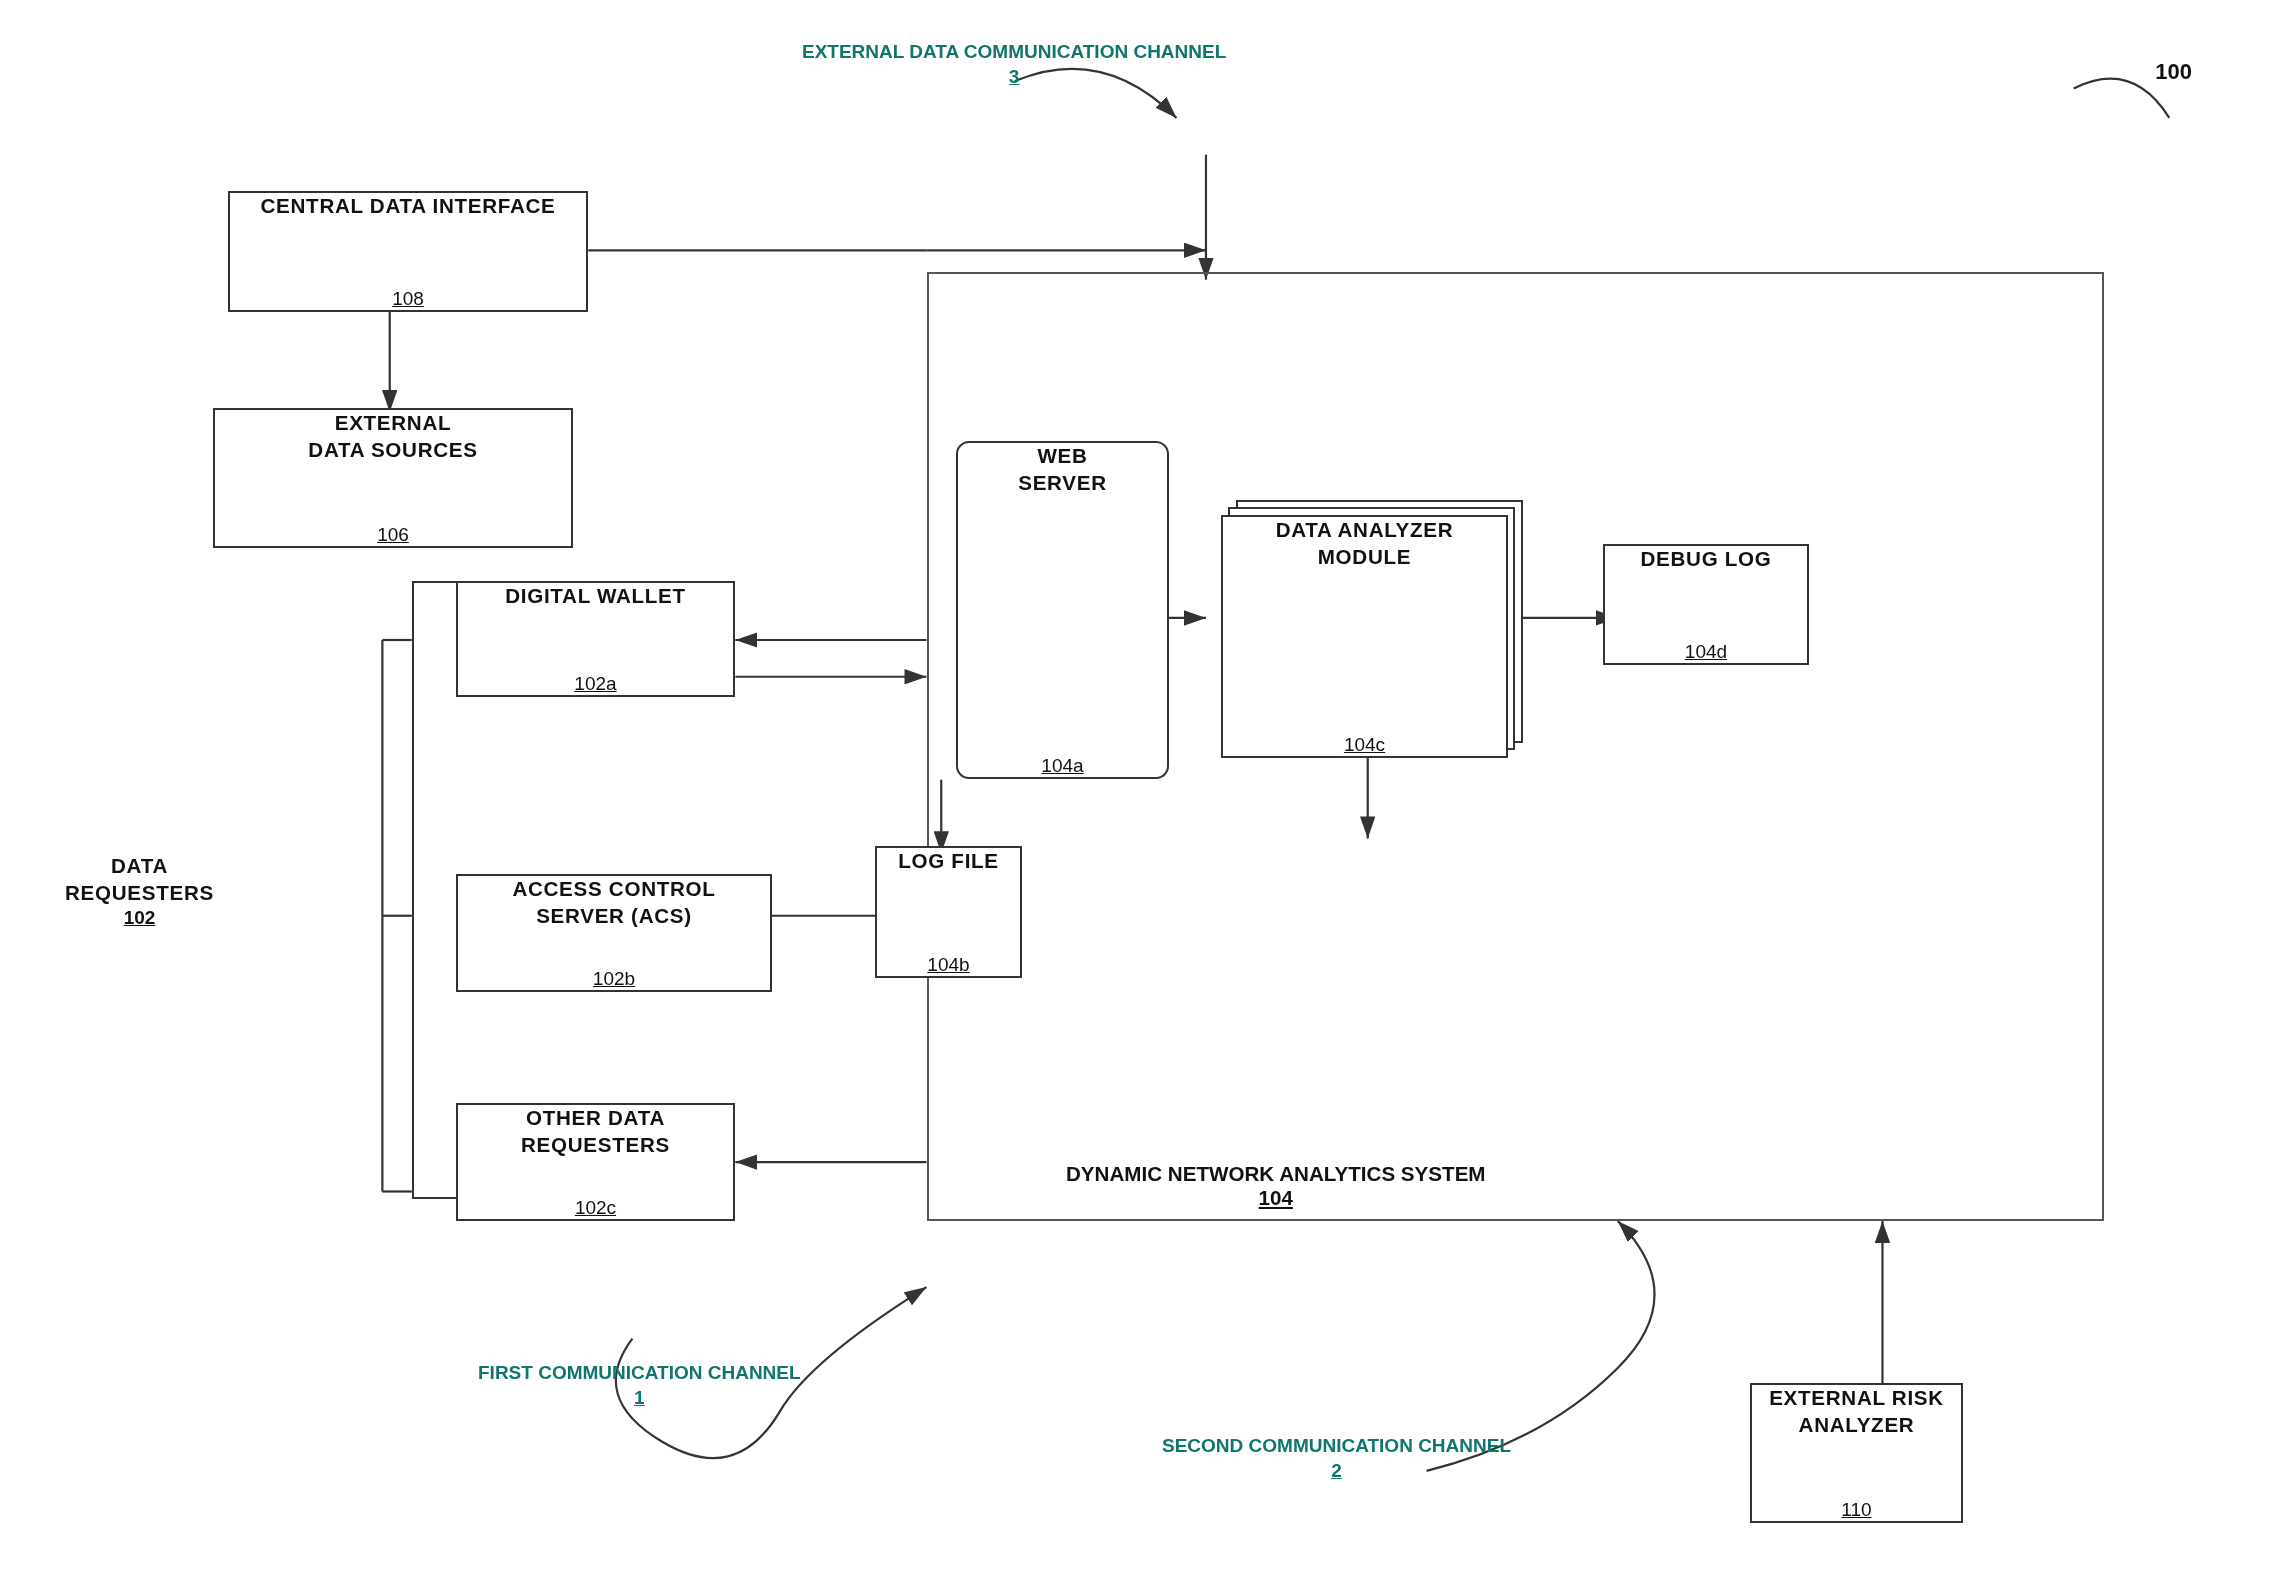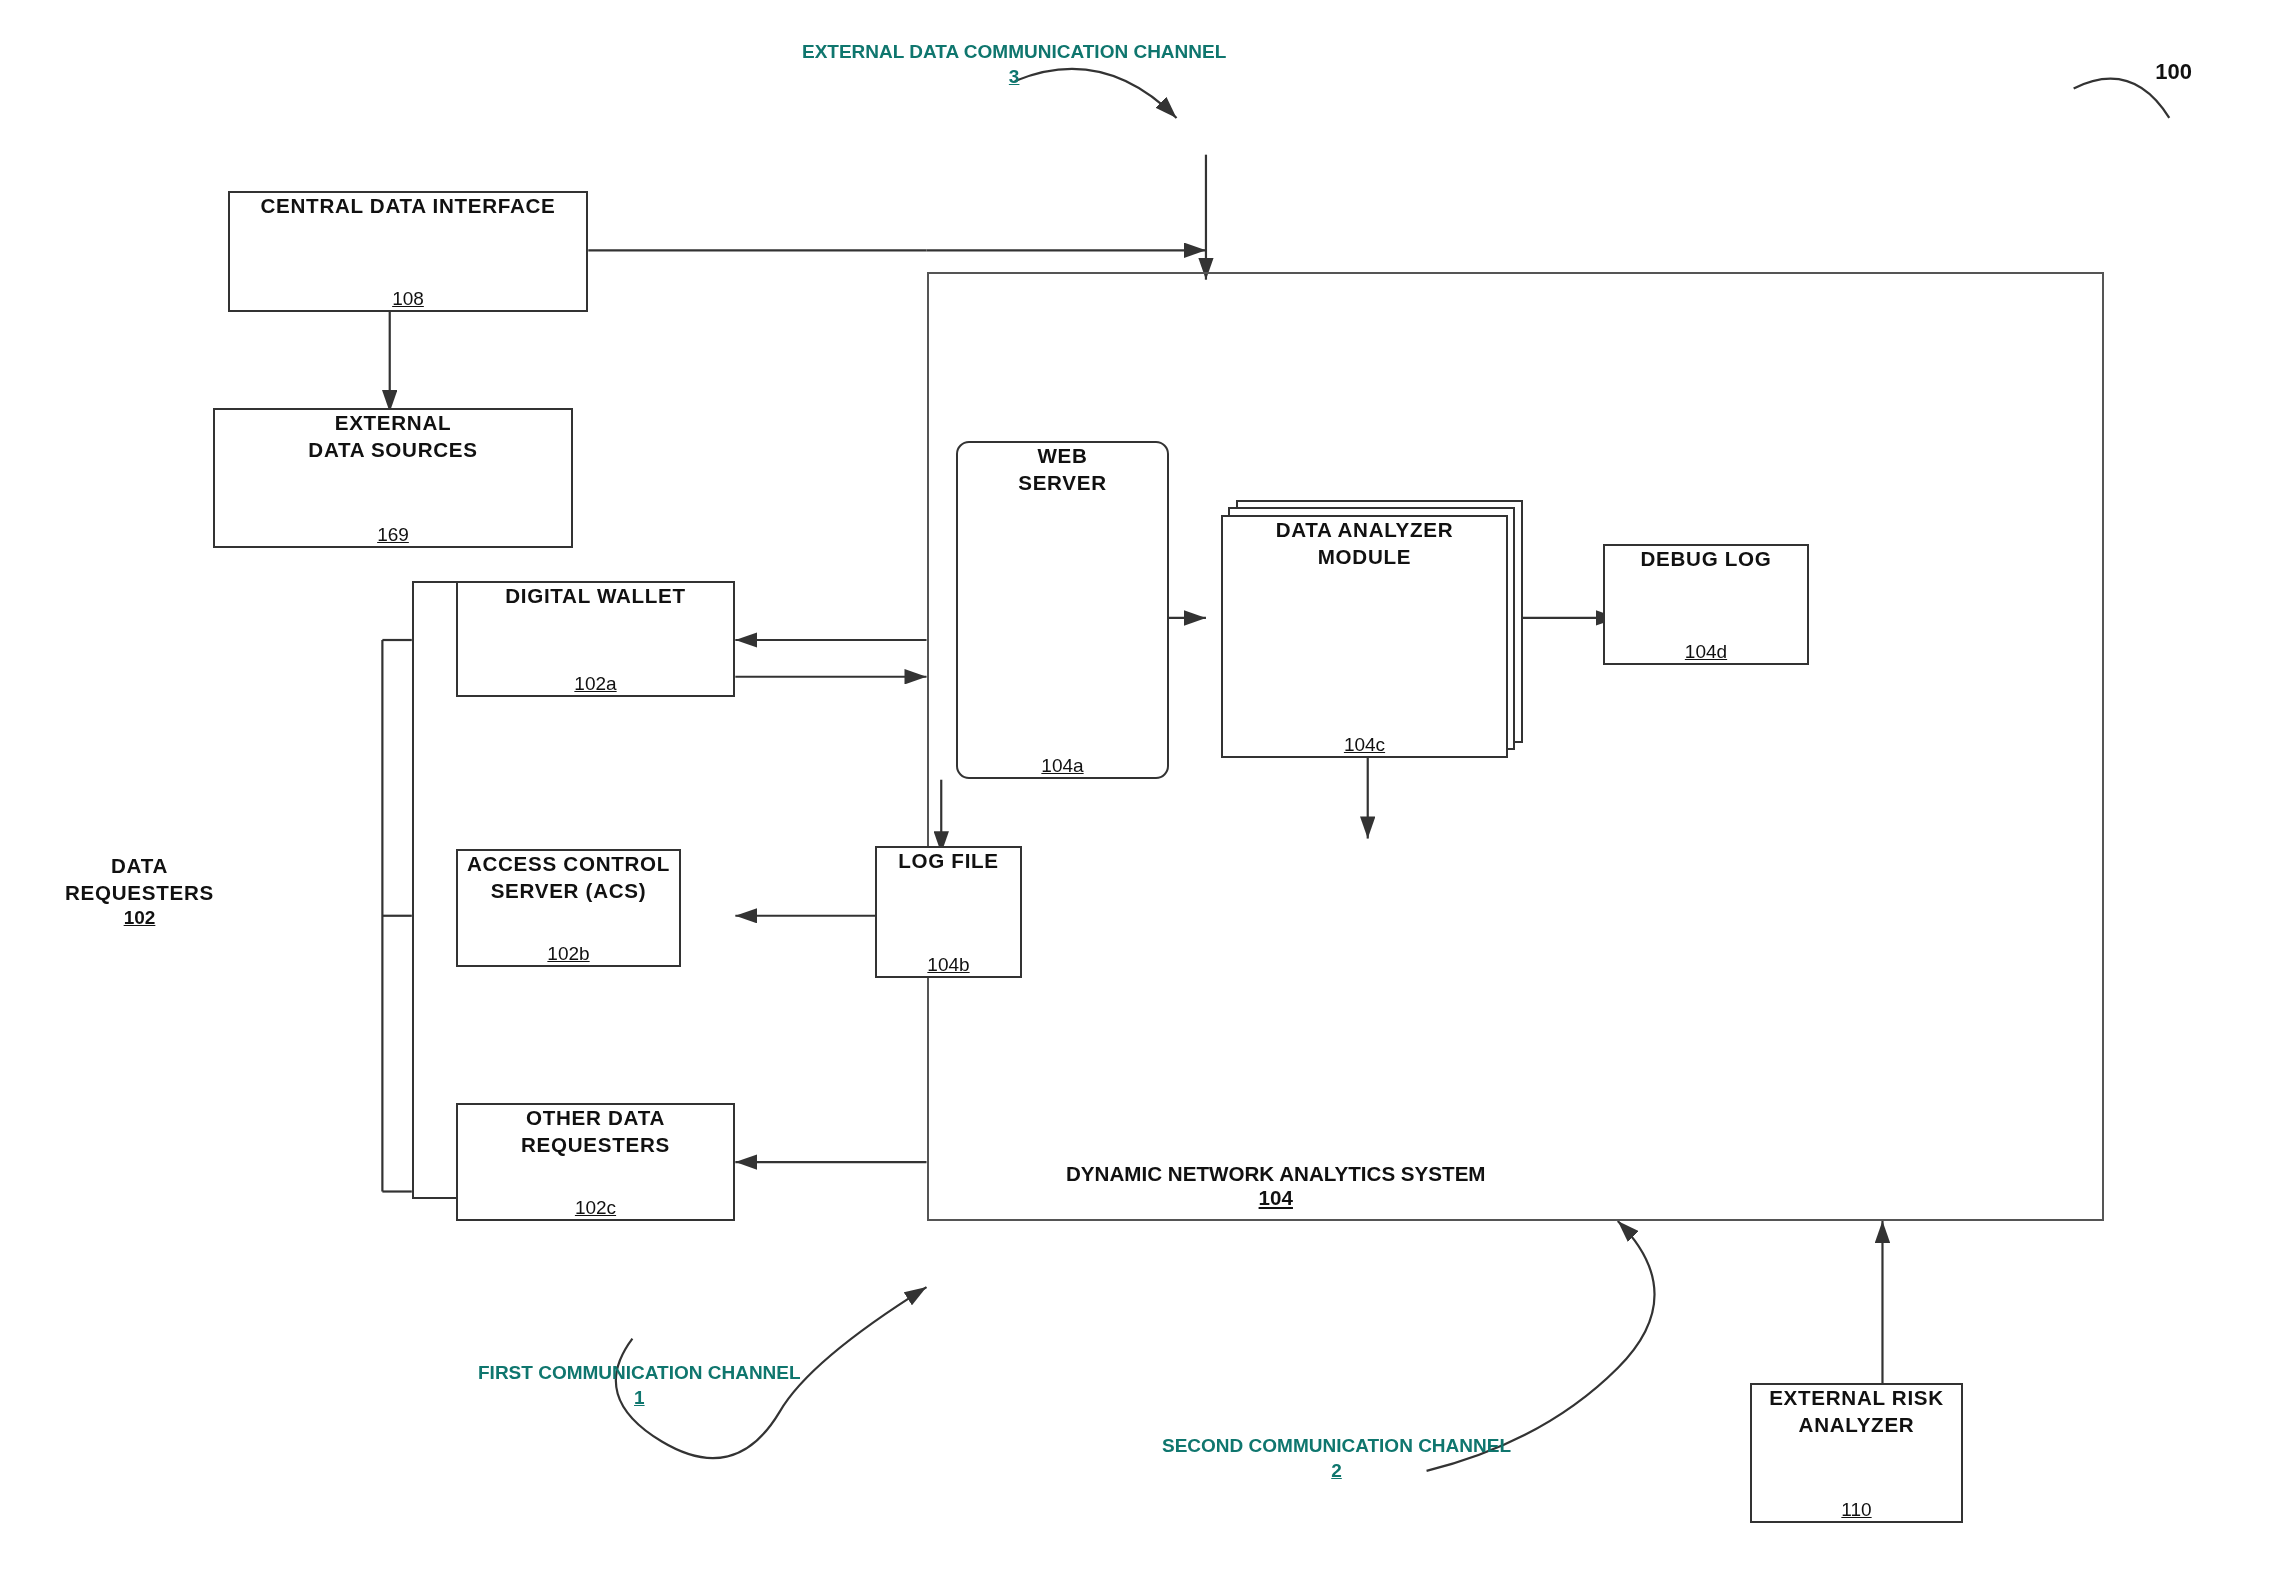--- a/index.html
+++ b/index.html
@@ -215,21 +215,21 @@
     <span>100</span>
   </div>
 
   <div class="box" style="left:228px; top:191px; width:360px; height:121px;">
     <span class="box-label">CENTRAL DATA INTERFACE</span>
     <span class="box-id">108</span>
   </div>
 
   <div class="box" style="left:213px; top:408px; width:360px; height:140px;">
     <span class="box-label">EXTERNAL<br>DATA SOURCES</span>
-    <span class="box-id">169</span>
+    <span class="box-id">106</span>
   </div>
 
   <div class="dnas-outer" style="left:927px; top:272px; width:1177px; height:949px;">
   </div>
 
   <div class="dnas-label" style="left:1066px; top:1162px;">
     <span>DYNAMIC NETWORK ANALYTICS SYSTEM</span><br>
     <span style="text-decoration:underline;">104</span>
   </div>
 
@@ -257,21 +257,21 @@
 
 
   <div class="requesters-group" style="left:412px; top:581px; width:44px; height:618px;">
   </div>
 
   <div class="box" style="left:456px; top:581px; width:279px; height:116px;">
     <span class="box-label">DIGITAL WALLET</span>
     <span class="box-id">102a</span>
   </div>
 
-  <div class="box" style="left:456px; top:849px; width:225px; height:118px;">
+  <div class="box" style="left:456px; top:874px; width:316px; height:118px;">
     <span class="box-label">ACCESS CONTROL<br>SERVER (ACS)</span>
     <span class="box-id">102b</span>
   </div>
 
   <div class="box" style="left:456px; top:1103px; width:279px; height:118px;">
     <span class="box-label">OTHER DATA<br>REQUESTERS</span>
     <span class="box-id">102c</span>
   </div>
 
   <div class="ref-label" style="left:29px; top:853px; width:221px;">

